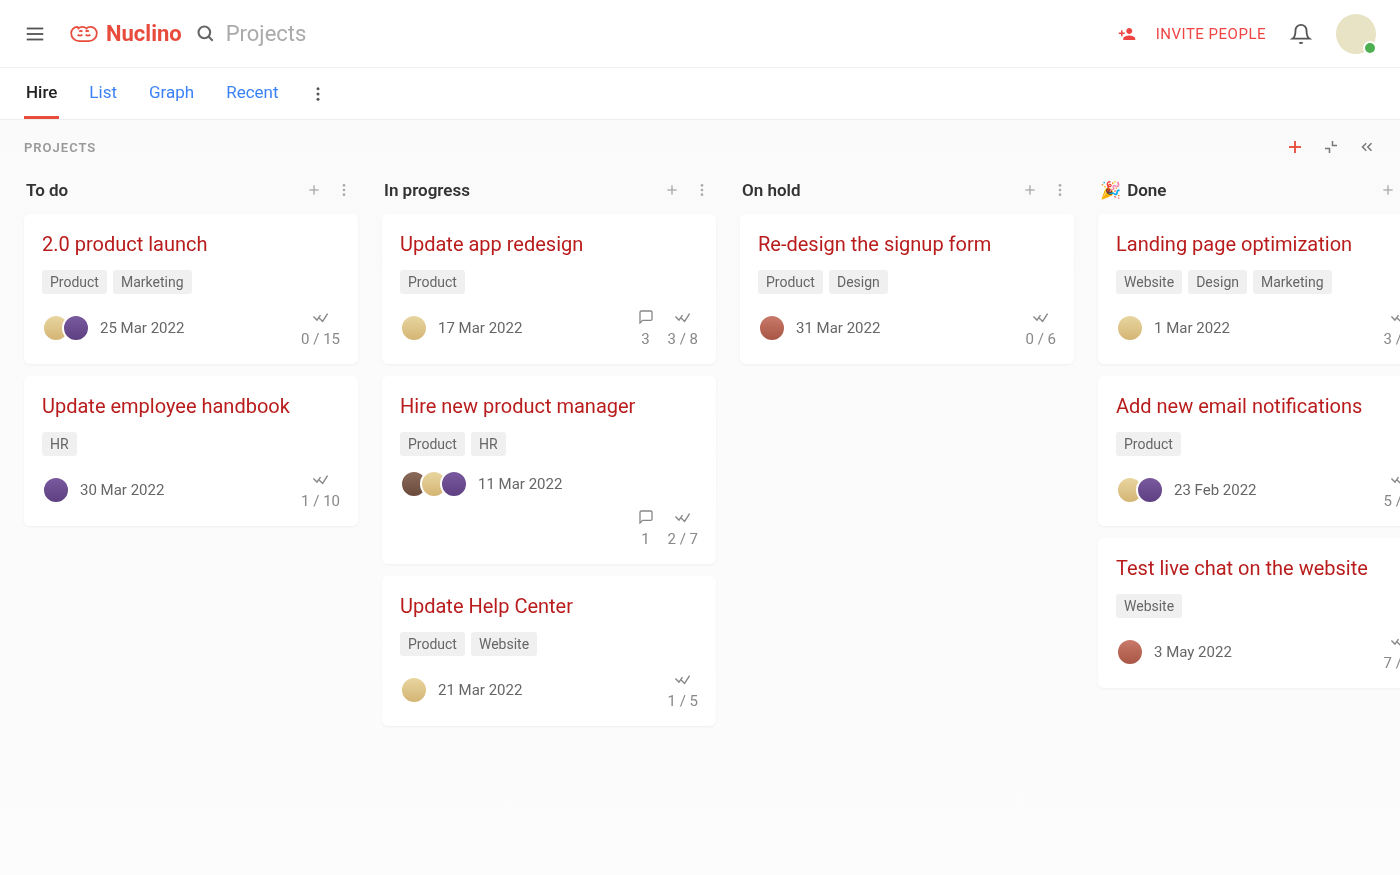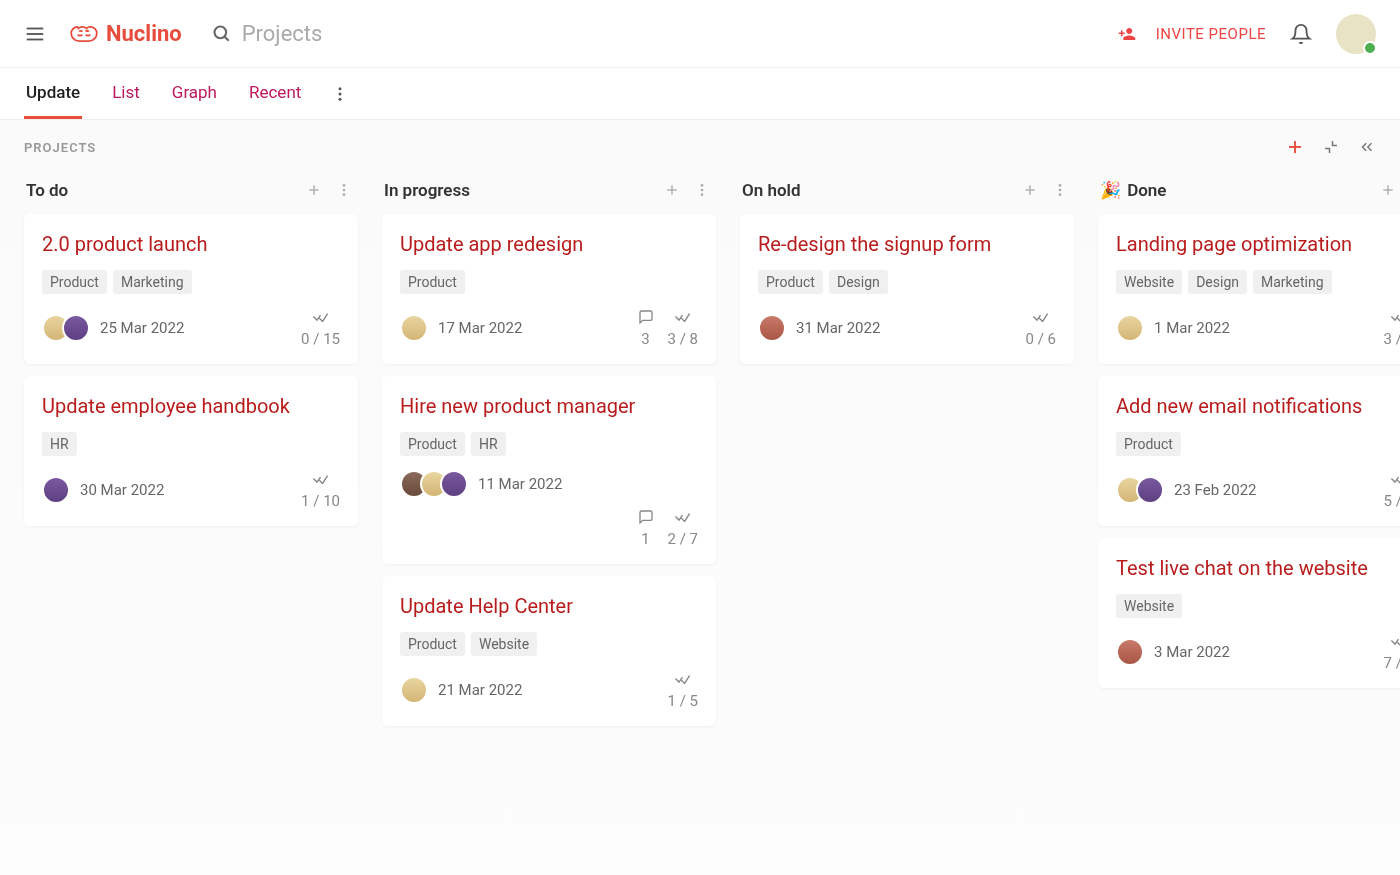--- a/index.html
+++ b/index.html
@@ -12,33 +12,33 @@
   overflow: hidden;
 }
 .header {
   display: flex;
   align-items: center;
   padding: 12px 24px;
   height: 68px;
   border-bottom: 1px solid #f0f0f0;
 }
 .menu-icon { cursor: pointer; color: #555; margin-right: 22px; }
-.logo { display: flex; align-items: center; margin-right: 30px; cursor: pointer; text-align: center; }
+.logo { display: flex; align-items: center; margin-right: 14px; cursor: pointer; text-align: center; }
 .logo-brain { color: #e74c3c; margin-right: 6px; }
 .logo-text { color: #e74c3c; font-weight: 700; font-size: 22px; }
 .search-area { display: flex; align-items: center; color: #888; flex: 1; }
 .search-icon { margin-right: 10px; color: #666; }
 .search-placeholder { font-size: 22px; color: #aaa; }
 .header-right { display: flex; align-items: center; gap: 24px; }
 .invite-people { display: flex; align-items: flex-end; gap: 20px; color: #ef4444; font-size: 15px; letter-spacing: 0.5px; cursor: pointer; }
 .bell-icon { color: #555; cursor: pointer; }
 .avatar-large { width: 40px; height: 40px; border-radius: 50%; background: #e8e3c5; position: relative; cursor: pointer; }
 .avatar-large::after { content:""; position:absolute; width:10px; height:10px; background:#4caf50; border:2px solid #fff; border-radius:50%; bottom:-1px; right:-1px; }
 .tabs { display: flex; align-items: center; padding: 0 24px; height: 52px; border-bottom: 1px solid #eee; gap: 28px; }
-.tab { font-size: 17px; color: #be185d; cursor: pointer; padding: 14px 2px; }
+.tab { font-size: 17px; color: #3b82f6; cursor: pointer; padding: 14px 2px; }
 .tab.active { color: #222; font-weight: 500; border-bottom: 3px solid #e74c3c; }
 .more-dots { color: #555; cursor: pointer; }
 .board-area { background: linear-gradient(#fafafa,#fcfcfc); padding: 18px 24px; height: calc(875px - 68px - 52px); overflow: auto; }
 .board-header { display: flex; align-items: center; justify-content: space-between; margin-bottom: 20px; }
 .board-title { font-size: 13px; letter-spacing: 1px; color: #999; font-weight: 600; }
 .board-buttons { display: flex; align-items: center; gap: 18px; }
 .board-buttons .icon-btn { cursor: pointer; color: #777; }
 .board-buttons .icon-btn.red { color: #e74c3c; }
 .columns { display: flex; gap: 24px; }
 .column { width: 334px; flex-shrink: 0; }
@@ -114,21 +114,21 @@
           <path d="M18 8a6 6 0 0 0-12 0c0 7-3 9-3 9h18s-3-2-3-9"></path>
           <path d="M13.7 21a2 2 0 0 1-3.4 0"></path>
         </svg>
     </span>
     <div class="avatar-large"></div>
   </div>
 </div>
 
 <div class="tabs">
   <div id="tabs-container" style="display:flex;gap:28px;">
-      <div class="tab active">Update</div>
+      <div class="tab active">Hire</div>
       <div class="tab">List</div>
       <div class="tab">Graph</div>
       <div class="tab">Recent</div>
     </div>
   <span class="more-dots">
     <svg width="18" height="18" viewBox="0 0 24 24" fill="currentColor">
         <circle cx="12" cy="5" r="2"></circle>
         <circle cx="12" cy="12" r="2"></circle>
         <circle cx="12" cy="19" r="2"></circle>
       </svg>
@@ -477,21 +477,21 @@
         <div class="card">
           <div class="card-title">Test live chat on the website</div>
           <div class="tags">
             <span class="tag">Website</span>
           </div>
           <div class="card-footer">
             <div class="card-left">
               <div class="avatars">
                 <div class="av c3"></div>
               </div>
-              <span class="date">3 Mar 2022</span>
+              <span class="date">3 May 2022</span>
             </div>
             <div class="card-right">
               <span class="stat">
                 <span>
                   <svg width="17" height="17" viewBox="0 0 24 24" fill="none" stroke="currentColor" stroke-width="2">
                     <polyline points="2 12 7 17 12 10"></polyline>
                     <polyline points="10 14 15 19 22 8"></polyline>
                   </svg>
                 </span>
                 <span>7 / 7</span>

